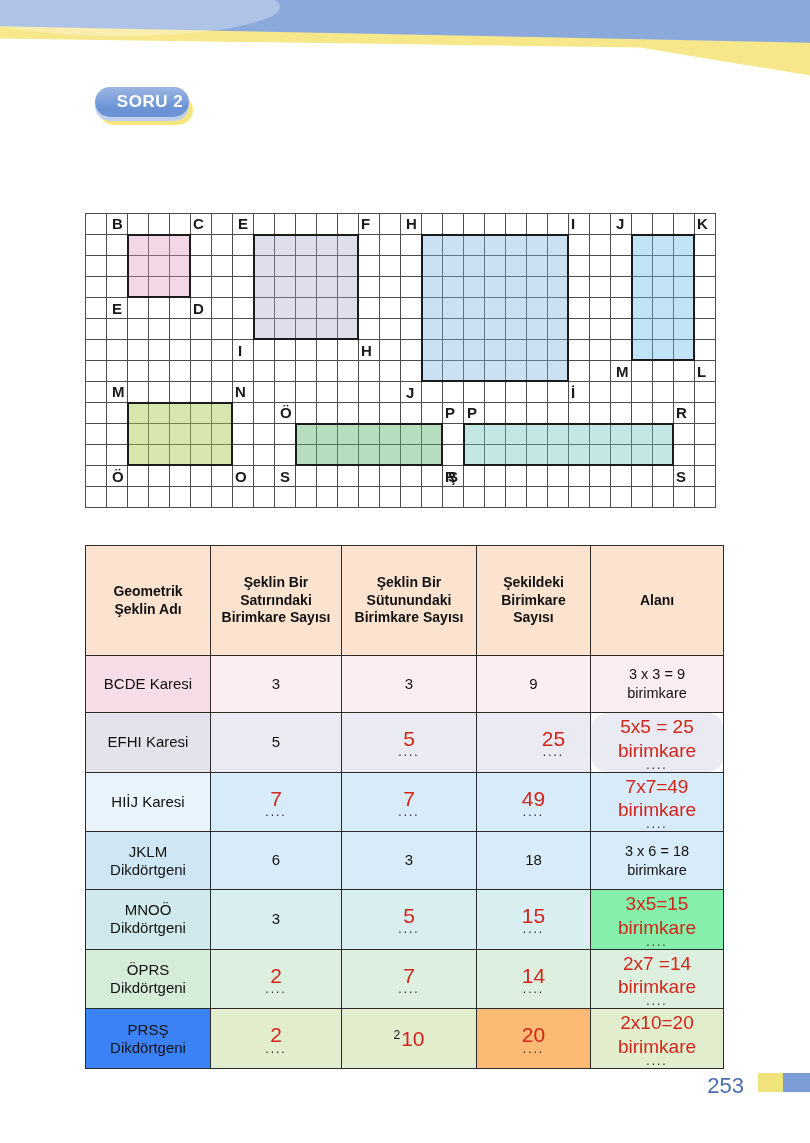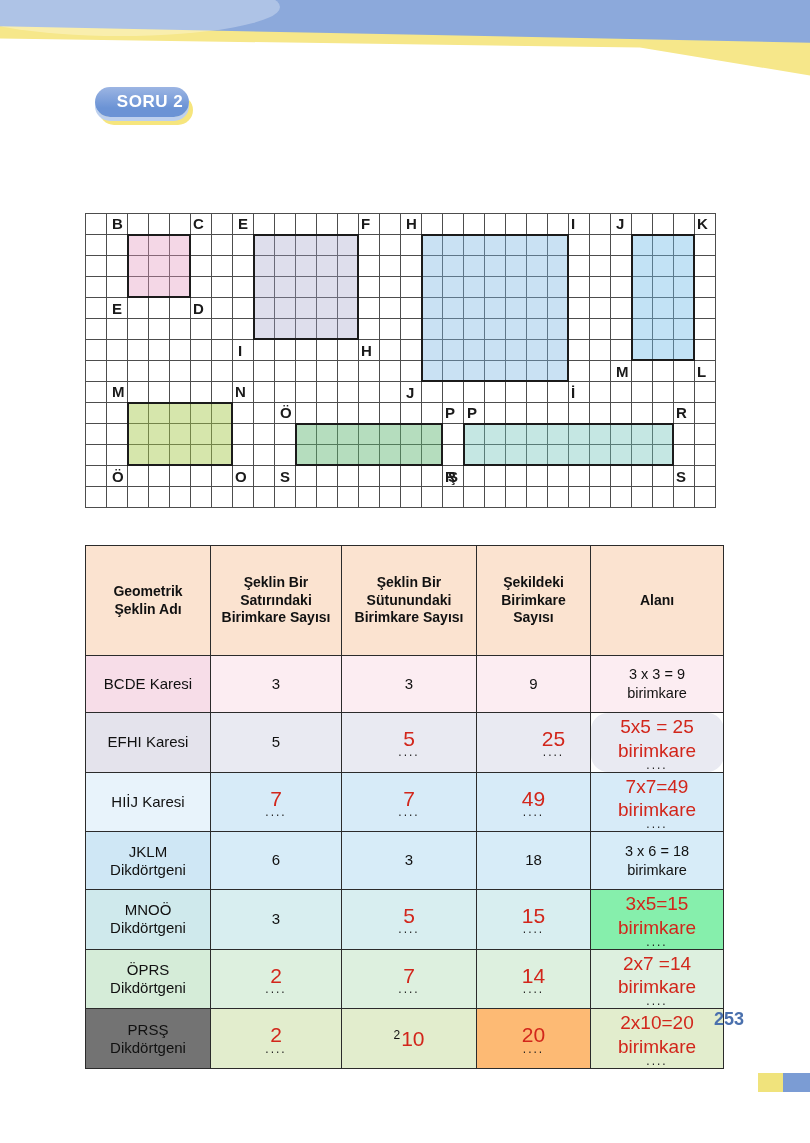--- a/index.html
+++ b/index.html
@@ -64,22 +64,22 @@
   }
   .name-cell { font-size:15px; line-height:1.2; color:#111; }
   .num  { font-size:15px; color:#111; line-height:1.1; }
   .num.red { font-size:21px; color:#d2261b; }
   .sup { font-size:12px; color:#111; vertical-align:7px; margin-right:1px; }
   .dots { color:#222; font-size:12px; letter-spacing:2px; line-height:5px; height:7px; }
   .area1, .area2 { font-size:14.5px; color:#111; line-height:1.3; }
   .area-red .area1, .area-red .area2 { color:#d2261b; font-size:19px; line-height:1.25; }
   
   .pagenum {
-    position:absolute; top:1009px; right:66px; font-size:18px;
-    font-weight:bold; color:#4a70ad;
+    position:absolute; top:1073px; right:66px; font-size:22px;
+    font-weight:normal; color:#4a70ad;
   }
   .foot-yellow { position:absolute; top:1073px; right:27px; width:25px; height:19px; background:#f0e37c; }
   .foot-blue   { position:absolute; top:1073px; right:0;   width:27px; height:19px; background:#7b9cd4; }
 </style>
 </head>
 <body>
 
 <div class="page">
 
   <div class="banner">
@@ -253,21 +253,21 @@
             <div class="num red">14</div>
             <div class="dots">....</div>
           </td>
           <td class="area-red" style="background: rgb(221, 240, 223);">
             <div class="area1">2x7 =14</div>
             <div class="area2">birimkare</div>
             <div class="dots">....</div>
           </td>
         </tr>
         <tr style="height: 60px;">
-          <td class="name-cell" style="background: #737373;">PRSŞ Dikdörtgeni</td>
+          <td class="name-cell" style="background: #3b82f6;">PRSŞ Dikdörtgeni</td>
           <td style="background: rgb(226, 237, 205);">
             <div class="num red">2</div>
             <div class="dots">....</div>
           </td>
           <td style="background: rgb(226, 237, 205);">
             <div class="num red"><span class="sup">2</span>10</div>
           </td>
           <td style="background: #fdba74;">
             <div class="num red">20</div>
             <div class="dots">....</div>

